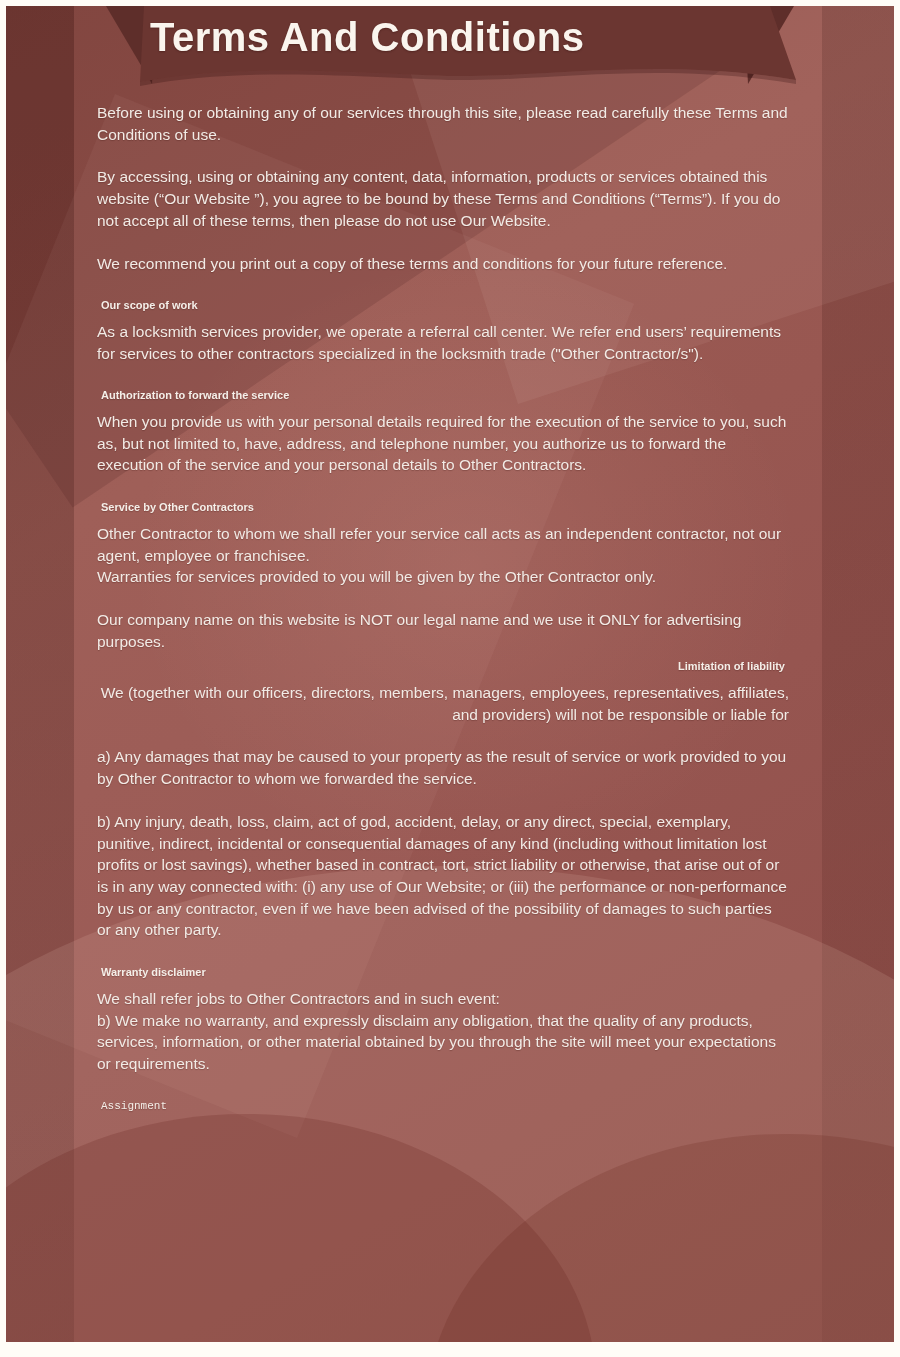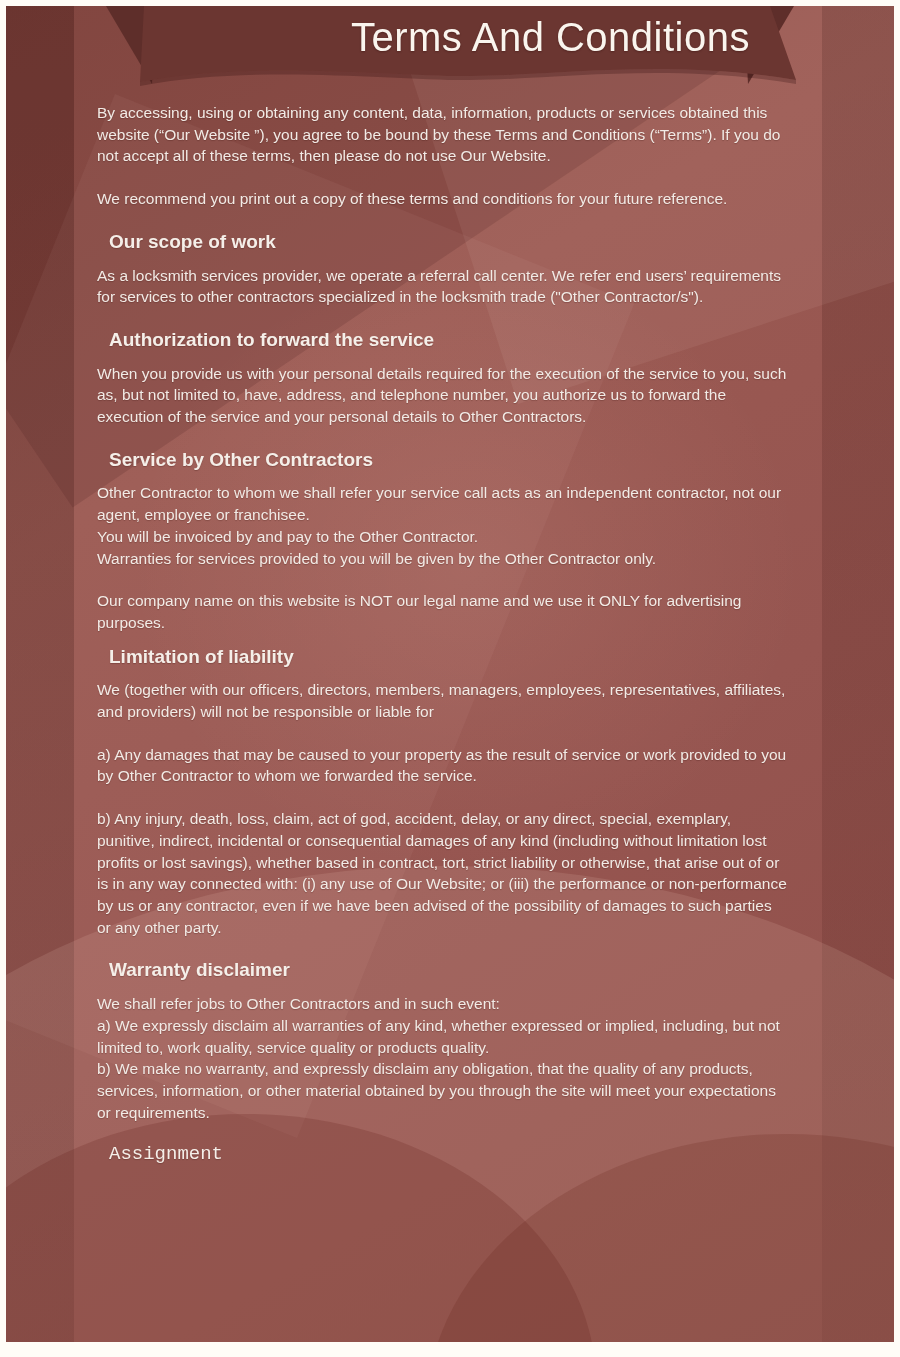--- a/index.html
+++ b/index.html
@@ -61,44 +61,44 @@
   .bg-glow {
     left: 120px; top: 250px; width: 680px; height: 620px;
     background: radial-gradient(ellipse at center, rgba(255,205,190,0.10), rgba(255,205,190,0) 70%);
   }
   
   .banner { position: absolute; left: 0; top: 0; width: 888px; height: 96px; }
   .banner svg { position: absolute; left: 0; top: 0; }
   .banner-title {
     position: absolute;
     left: 144px; top: 4px; width: 600px; height: 58px;
-    text-align: right;
+    text-align: left;
     color: #faf5ee;
     font-size: 40px;
-    font-weight: 400;
+    font-weight: 700;
     letter-spacing: 0.5px;
     line-height: 54px;
     text-shadow: 0 1px 2px rgba(40,8,6,0.35);
   }
   
   .content {
     position: absolute;
     left: 91px; top: 96px;
     width: 692px;
     color: #f2ebe6;
     font-size: 15.5px;
     line-height: 21.7px;
     text-shadow: 0 1px 1px rgba(50,10,8,0.25);
   }
   .block { margin: 0 0 0 0; }
   .block + .block { margin-top: 21px; }
-  .block.tight { margin-top: 0; }
+  .block.tight { margin-top: 0; text-align: right; }
   .block h2 {
-    margin: 12px; padding: 0;
-    font-size: 19px;
+    margin: 4px; padding: 0;
+    font-size: 11px;
     line-height: 21.7px;
     font-weight: 700;
     color: #f5efe9;
   }
   .block h2.plain { font-weight: 400; font-family: Liberation Mono, monospace; }
   .block p { margin: 0; padding: 0; }
 </style>
 </head>
 <body>
 
@@ -122,55 +122,56 @@
                C 660,52 545,70 462,70
                C 380,70 250,54 134,76 Z" fill="#6b3631"></path>
       <path d="M134,76 C 250,54 380,70 462,70 C 545,70 660,52 790,74
                L790,78 C 660,56 545,74 462,74 C 380,74 250,58 134,80 Z" fill="rgba(40,8,6,0.25)"></path>
     </svg>
     <div class="banner-title">Terms And Conditions</div>
   </div>
 
   <div class="content">
       <div class="block">
+        <p>Before using or obtaining any of our services through this site, please read carefully these Terms and Conditions of use.</p>
+      </div>
+      <div class="block">
         <p>By accessing, using or obtaining any content, data, information, products or services obtained this website (“Our Website ”), you agree to be bound by these Terms and Conditions (“Terms”). If you do not accept all of these terms, then please do not use Our Website.</p>
       </div>
       <div class="block">
         <p>We recommend you print out a copy of these terms and conditions for your future reference.</p>
       </div>
       <div class="block">
         <h2>Our scope of work</h2>
         <p>As a locksmith services provider, we operate a referral call center. We refer end users’ requirements for services to other contractors specialized in the locksmith trade ("Other Contractor/s").</p>
       </div>
       <div class="block">
         <h2>Authorization to forward the service</h2>
         <p>When you provide us with your personal details required for the execution of the service to you, such as, but not limited to, have, address, and telephone number, you authorize us to forward the execution of the service and your personal details to Other Contractors.</p>
       </div>
       <div class="block">
         <h2>Service by Other Contractors</h2>
         <p>Other Contractor to whom we shall refer your service call acts as an independent contractor, not our agent, employee or franchisee.</p>
-        <p>You will be invoiced by and pay to the Other Contractor.</p>
         <p>Warranties for services provided to you will be given by the Other Contractor only.</p>
       </div>
       <div class="block">
         <p>Our company name on this website is NOT our legal name and we use it ONLY for advertising purposes.</p>
       </div>
       <div class="block tight">
         <h2>Limitation of liability</h2>
         <p>We (together with our officers, directors, members, managers, employees, representatives, affiliates, and providers) will not be responsible or liable for</p>
       </div>
       <div class="block">
         <p>a) Any damages that may be caused to your property as the result of service or work provided to you by Other Contractor to whom we forwarded the service.</p>
       </div>
       <div class="block">
         <p>b) Any injury, death, loss, claim, act of god, accident, delay, or any direct, special, exemplary, punitive, indirect, incidental or consequential damages of any kind (including without limitation lost profits or lost savings), whether based in contract, tort, strict liability or otherwise, that arise out of or is in any way connected with: (i) any use of Our Website; or (iii) the performance or non-performance by us or any contractor, even if we have been advised of the possibility of damages to such parties or any other party.</p>
       </div>
       <div class="block">
         <h2>Warranty disclaimer</h2>
         <p>We shall refer jobs to Other Contractors and in such event:</p>
-        <p>a) We expressly disclaim all warranties of any kind, whether expressed or implied, including, but not limited to, work quality, service quality or products quality.</p>
         <p>b) We make no warranty, and expressly disclaim any obligation, that the quality of any products, services, information, or other material obtained by you through the site will meet your expectations or requirements.</p>
       </div>
       <div class="block">
         <h2 class="plain">Assignment</h2>
       </div>
     </div>
 </div>
 
 </body></html>

